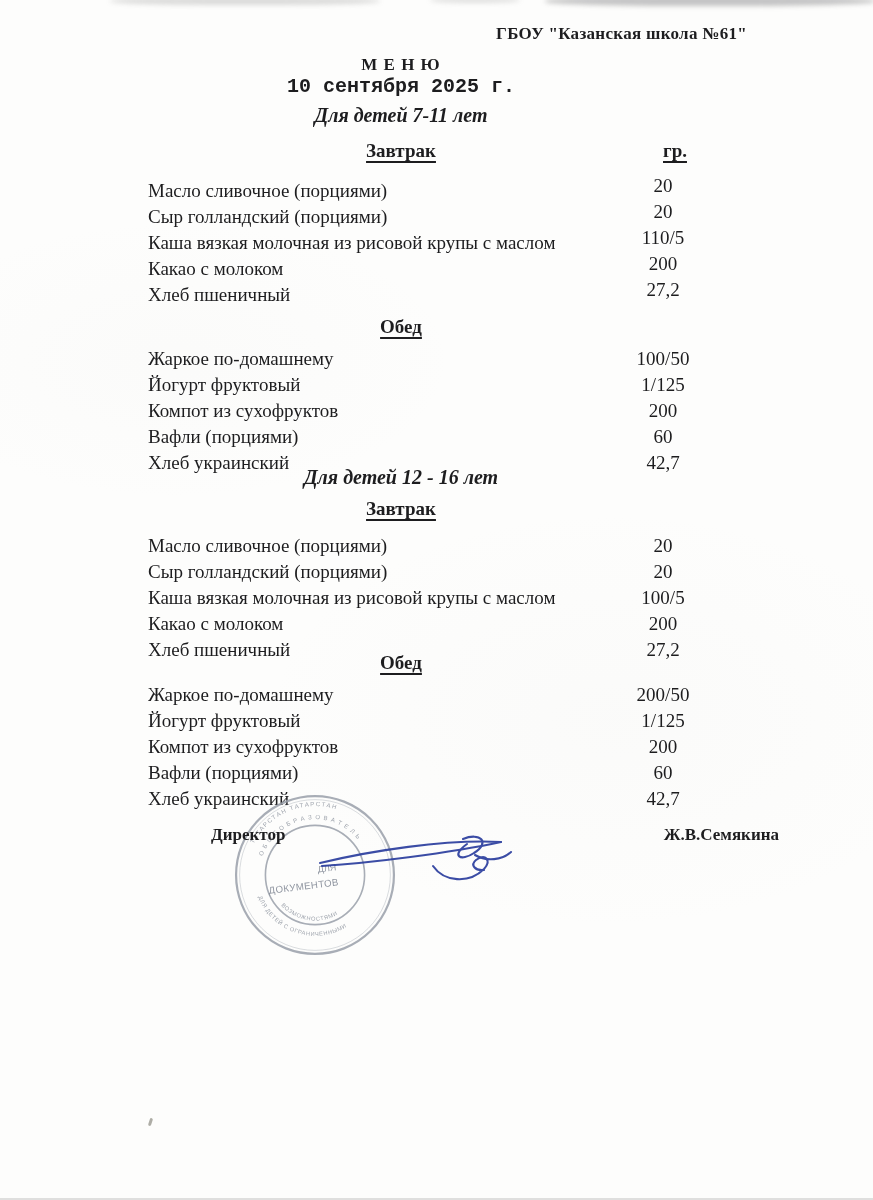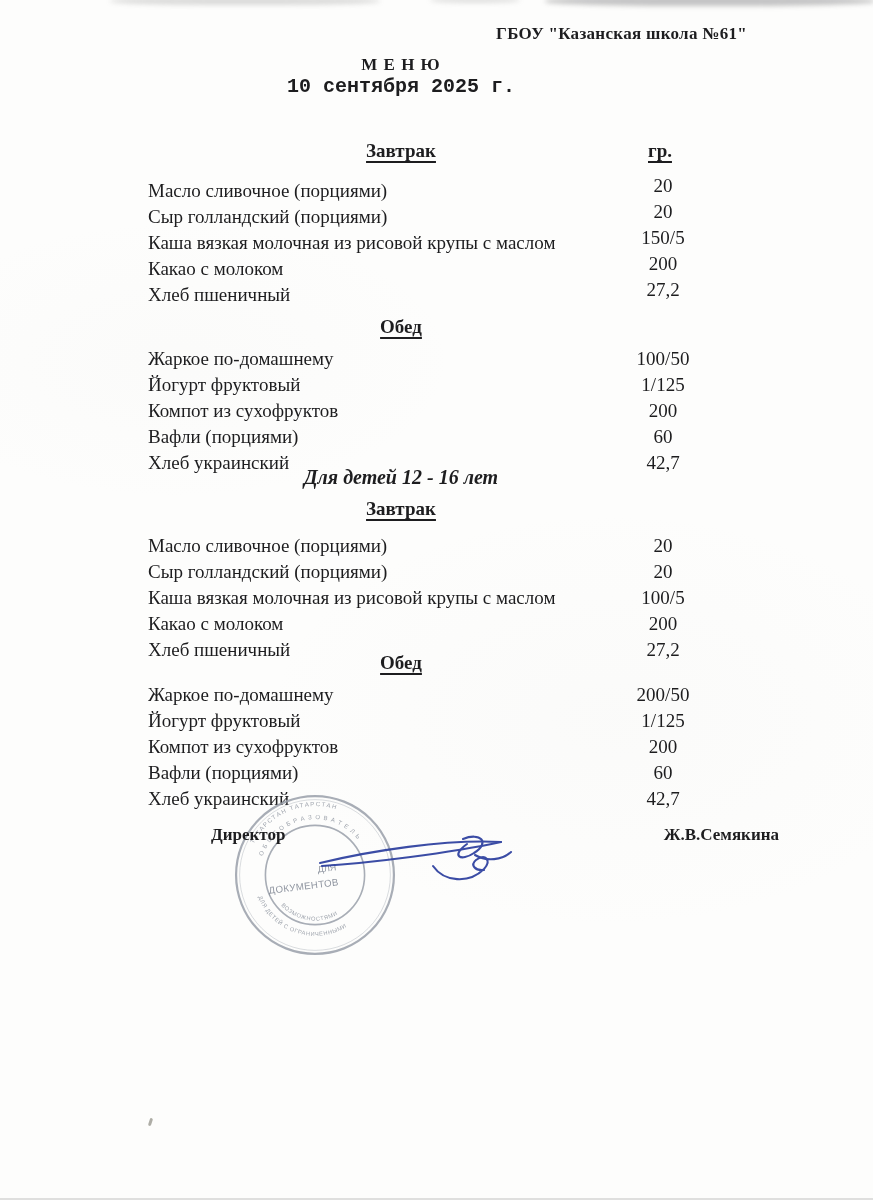--- a/index.html
+++ b/index.html
@@ -34,21 +34,21 @@
   .age-title{font-size:20px;font-weight:bold;font-style:italic;}
   .age-1{top:104px;}
   .age-2{top:466px;font-style:italic;}
   .meal-header{font-size:19px;font-weight:bold;}
   .meal-header .u{text-decoration:underline;text-underline-offset:4px;text-decoration-thickness:2px;}
   .mh-1{top:140px;}
   .mh-2{top:316px;}
   .mh-3{top:498px;}
   .mh-4{top:652px;}
   .units{
-    position:absolute;left:648px;width:54px;text-align:left;
+    position:absolute;left:648px;width:54px;text-align:center;
     font-size:19px;font-weight:bold;top:140px;
     text-decoration:underline;text-underline-offset:4px;text-decoration-thickness:2px;
   }
   .items{position:absolute;left:148px;width:555px;}
   .it-1{top:178px;}
   .it-2{top:346px;}
   .it-3{top:533px;}
   .it-4{top:682px;}
   .row{display:flex;align-items:baseline;height:26px;line-height:26px;font-size:19px;}
   .dish{flex:1;white-space:nowrap;}
@@ -71,36 +71,37 @@
   <div class="smudge s1"></div>
   <div class="smudge s2"></div>
   <div class="smudge s3"></div>
   <div class="bottom-edge"></div>
   <div class="speck"></div>
 
   <div class="school">ГБОУ "Казанская школа №61"</div>
   <div class="center-line menu-title">М Е Н Ю</div>
   <div class="center-line doc-date">10 сентября 2025 г.</div>
 
+  <div class="center-line age-title age-1">Для детей 7-11 лет</div>
 
   <div class="center-line meal-header mh-1"><span class="u">Завтрак</span></div>
   <div class="units">гр.</div>
 
   <div class="items it-1">
     <div class="row">
         <span class="dish">Масло сливочное (порциями)</span>
         <span class="qty">20</span>
       </div>
     <div class="row">
         <span class="dish">Сыр голландский (порциями)</span>
         <span class="qty">20</span>
       </div>
     <div class="row">
         <span class="dish">Каша вязкая молочная из рисовой крупы с маслом</span>
-        <span class="qty">150/5</span>
+        <span class="qty">110/5</span>
       </div>
     <div class="row">
         <span class="dish">Какао с молоком</span>
         <span class="qty">200</span>
       </div>
     <div class="row">
         <span class="dish">Хлеб пшеничный</span>
         <span class="qty">27,2</span>
       </div>
   </div>

